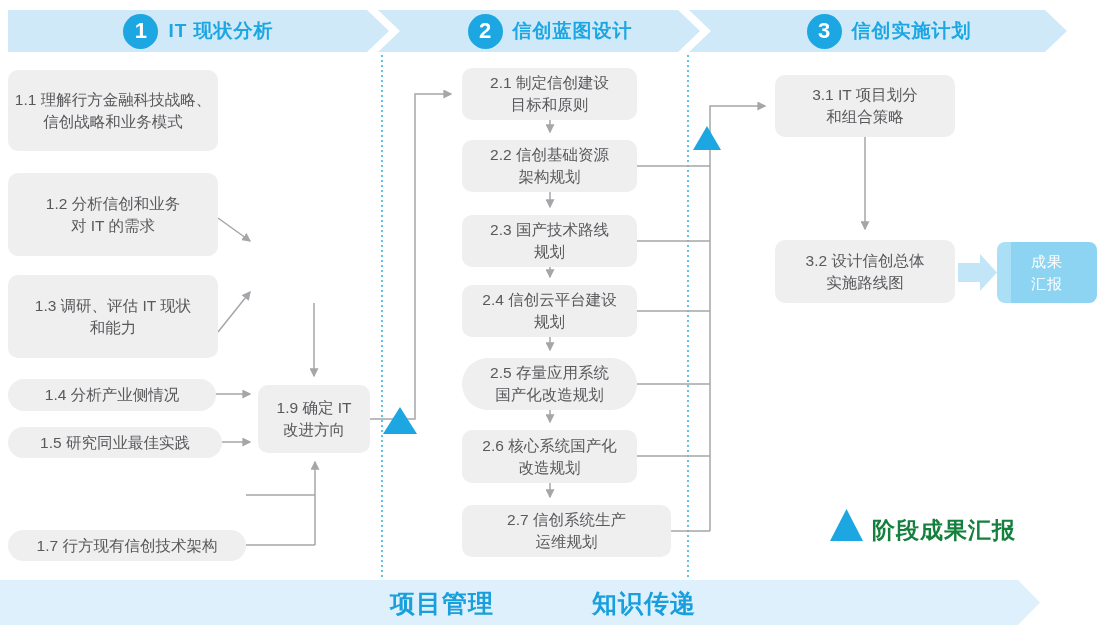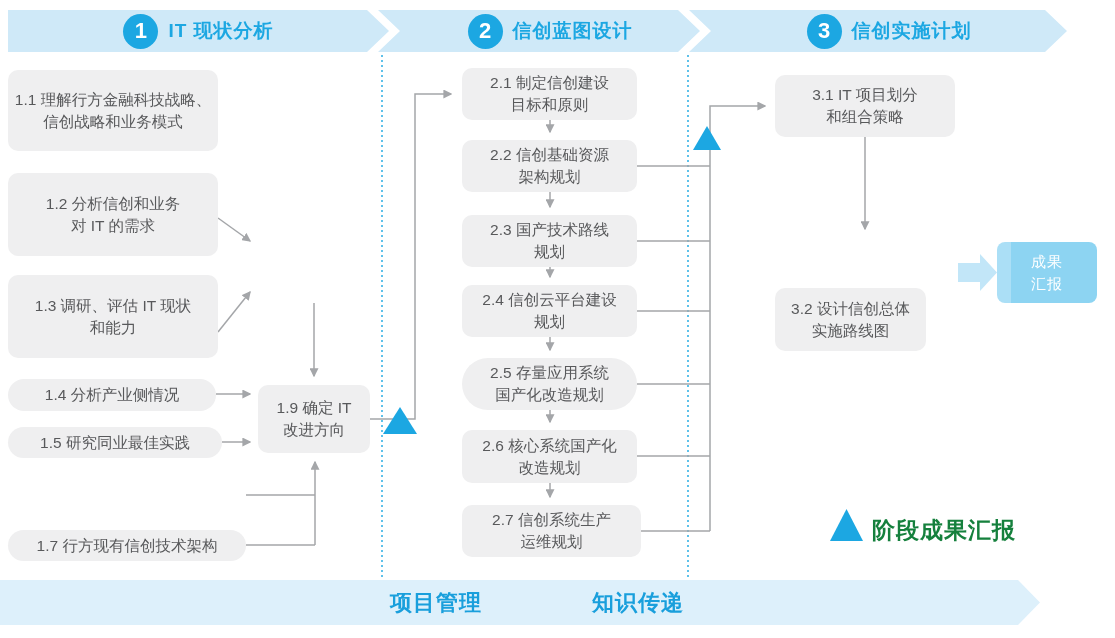--- a/index.html
+++ b/index.html
@@ -36,21 +36,21 @@
     color:#ffffff;font-weight:normal;font-size:15px;line-height:1.45;text-align:center;
     display:flex;align-items:center;justify-content:center;white-space:pre-line;letter-spacing:1px;
   }
   
   .footerbar{
     position:absolute;left:0;top:580px;width:1040px;height:45px;background:#ddf0fb;z-index:2;
     clip-path:polygon(0 0,calc(100% - 22px) 0,100% 50%,calc(100% - 22px) 100%,0 100%);
   }
   .footerbar .flabel{
     position:absolute;top:50%;transform:translateY(-50%);
-    color:#199fdc;font-size:22px;font-weight:bold;letter-spacing:1px;white-space:nowrap;
+    color:#199fdc;font-size:25px;font-weight:bold;letter-spacing:1px;white-space:nowrap;
   }
   
   .legendlabel{
     position:absolute;left:872px;top:515px;z-index:2;
     color:#15803d;font-size:23px;font-weight:bold;letter-spacing:1px;white-space:nowrap;
   }
 </style>
 </head>
 <body>
 
@@ -133,26 +133,26 @@
   <div class="gbox" style="left:462px;top:140px;width:175px;height:52px;">2.2 信创基础资源
 架构规划</div>
   <div class="gbox" style="left:462px;top:215px;width:175px;height:52px;text-align:center;">2.3 国产技术路线
 规划</div>
   <div class="gbox" style="left:462px;top:285px;width:175px;height:52px;">2.4 信创云平台建设
 规划</div>
   <div class="gbox" style="left:462px;top:358px;width:175px;height:52px;border-radius:26px;">2.5 存量应用系统
 国产化改造规划</div>
   <div class="gbox" style="left:462px;top:430px;width:175px;height:53px;">2.6 核心系统国产化
 改造规划</div>
-  <div class="gbox" style="left:462px;top:505px;width:179px;height:52px;">2.7 信创系统生产
+  <div class="gbox" style="left:462px;top:505px;width:209px;height:52px;">2.7 信创系统生产
 运维规划</div>
 
   <div class="gbox" style="left:775px;top:75px;width:180px;height:62px;">3.1 IT 项目划分
 和组合策略</div>
-  <div class="gbox" style="left:775px;top:240px;width:151px;height:63px;margin-top:48px;">3.2 设计信创总体
+  <div class="gbox" style="left:775px;top:240px;width:180px;height:63px;">3.2 设计信创总体
 实施路线图</div>
   <div class="resultbox" style="left:997px;top:242px;width:100px;height:61px;">成果
 汇报</div>
 
   <div class="legendlabel">阶段成果汇报</div>
 
   <div class="footerbar">
     <span class="flabel" style="left:390px;">项目管理</span>
     <span class="flabel" style="left:592px;">知识传递</span>
   </div>

